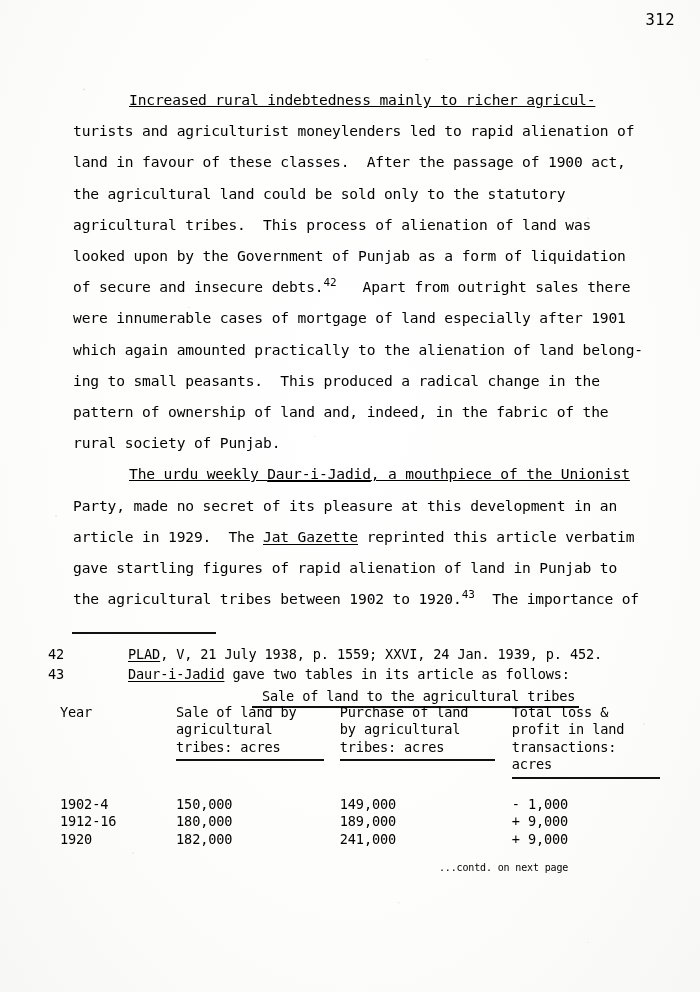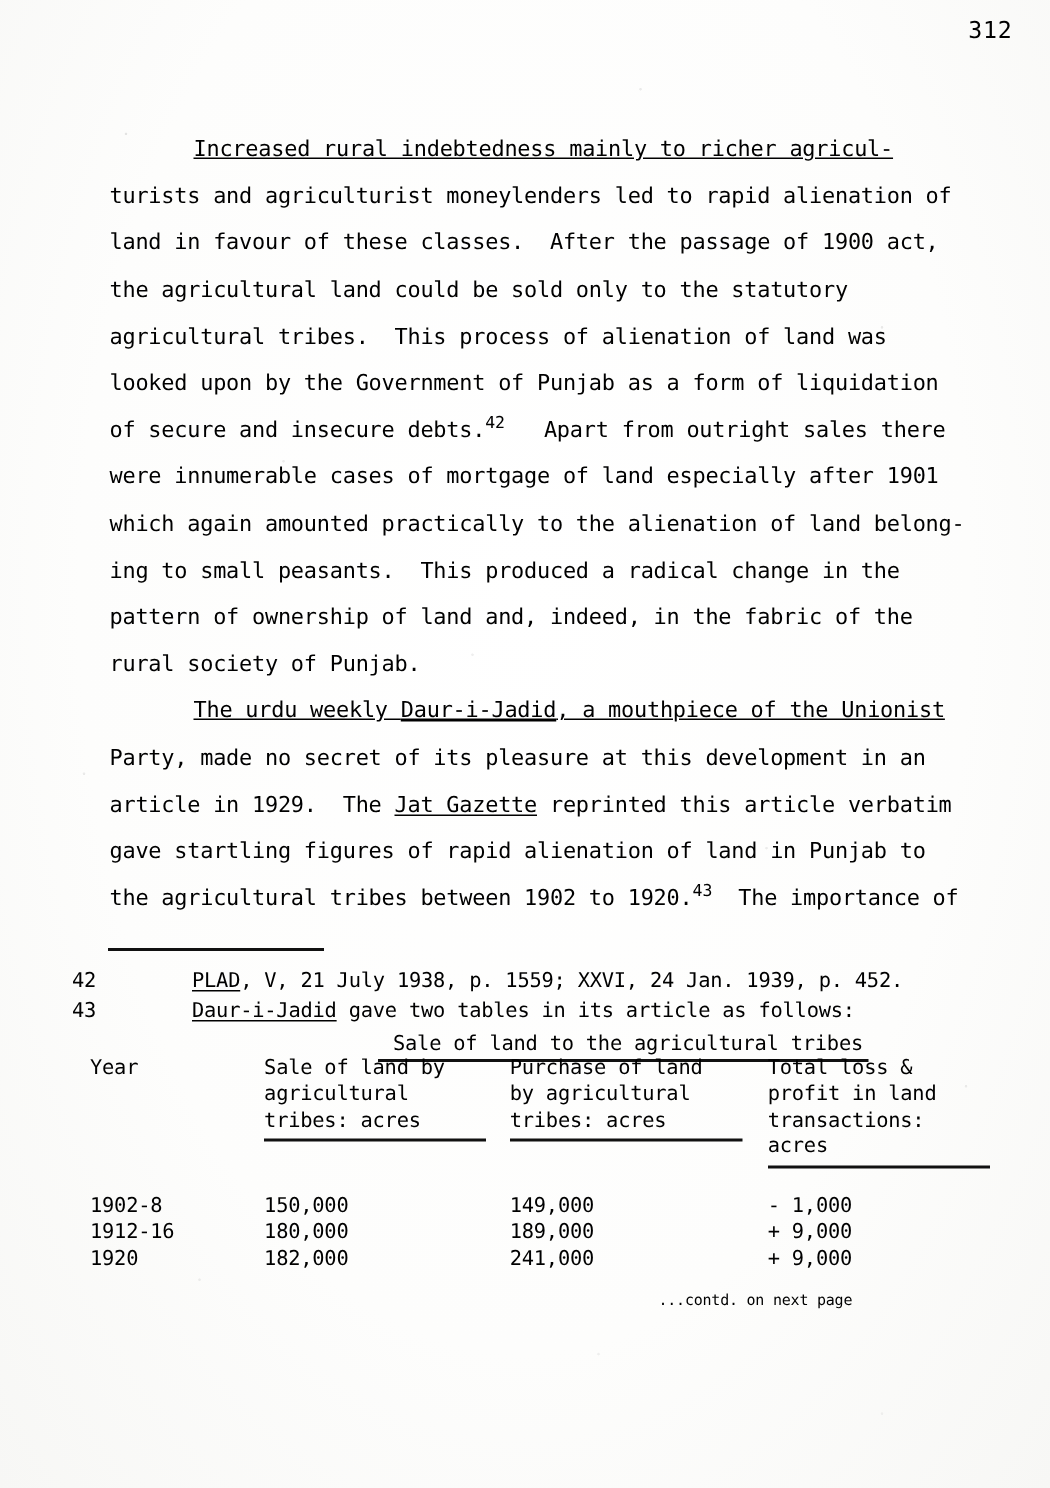--- a/index.html
+++ b/index.html
@@ -214,21 +214,21 @@
         </tr>
     </thead>
     <tbody id="tbody">
         <tr class="spacer-row">
           <td>&nbsp;</td>
           <td>&nbsp;</td>
           <td>&nbsp;</td>
           <td>&nbsp;</td>
         </tr>
         <tr class="data-row">
-          <td class="c-year">1902-8</td>
+          <td class="c-year">1902-4</td>
           <td class="c-sale num">150,000</td>
           <td class="c-purch num">149,000</td>
           <td class="c-total num">- 1,000</td>
         </tr>
         <tr class="data-row">
           <td class="c-year">1912-16</td>
           <td class="c-sale num">180,000</td>
           <td class="c-purch num">189,000</td>
           <td class="c-total num">+ 9,000</td>
         </tr>

